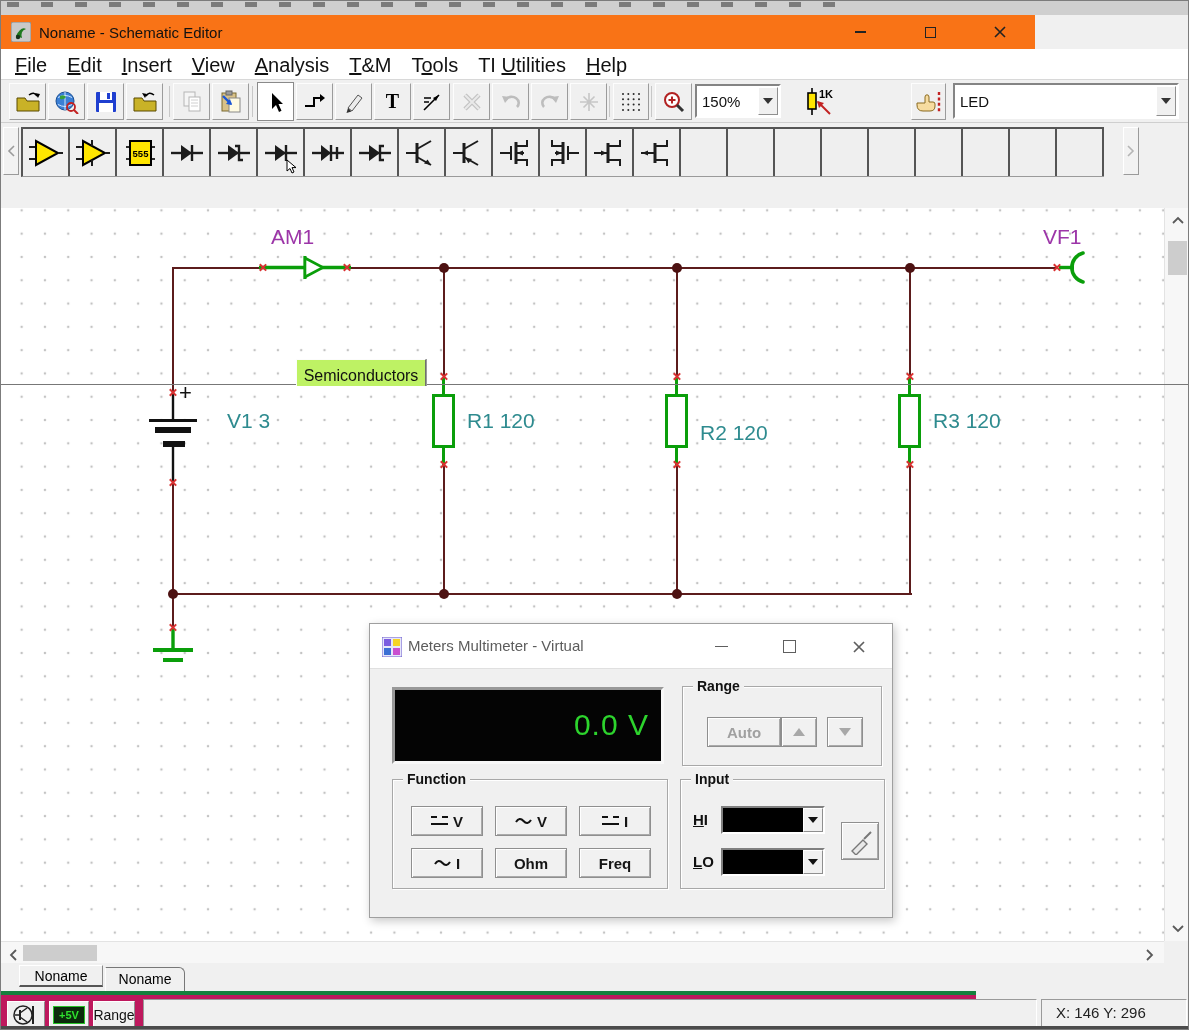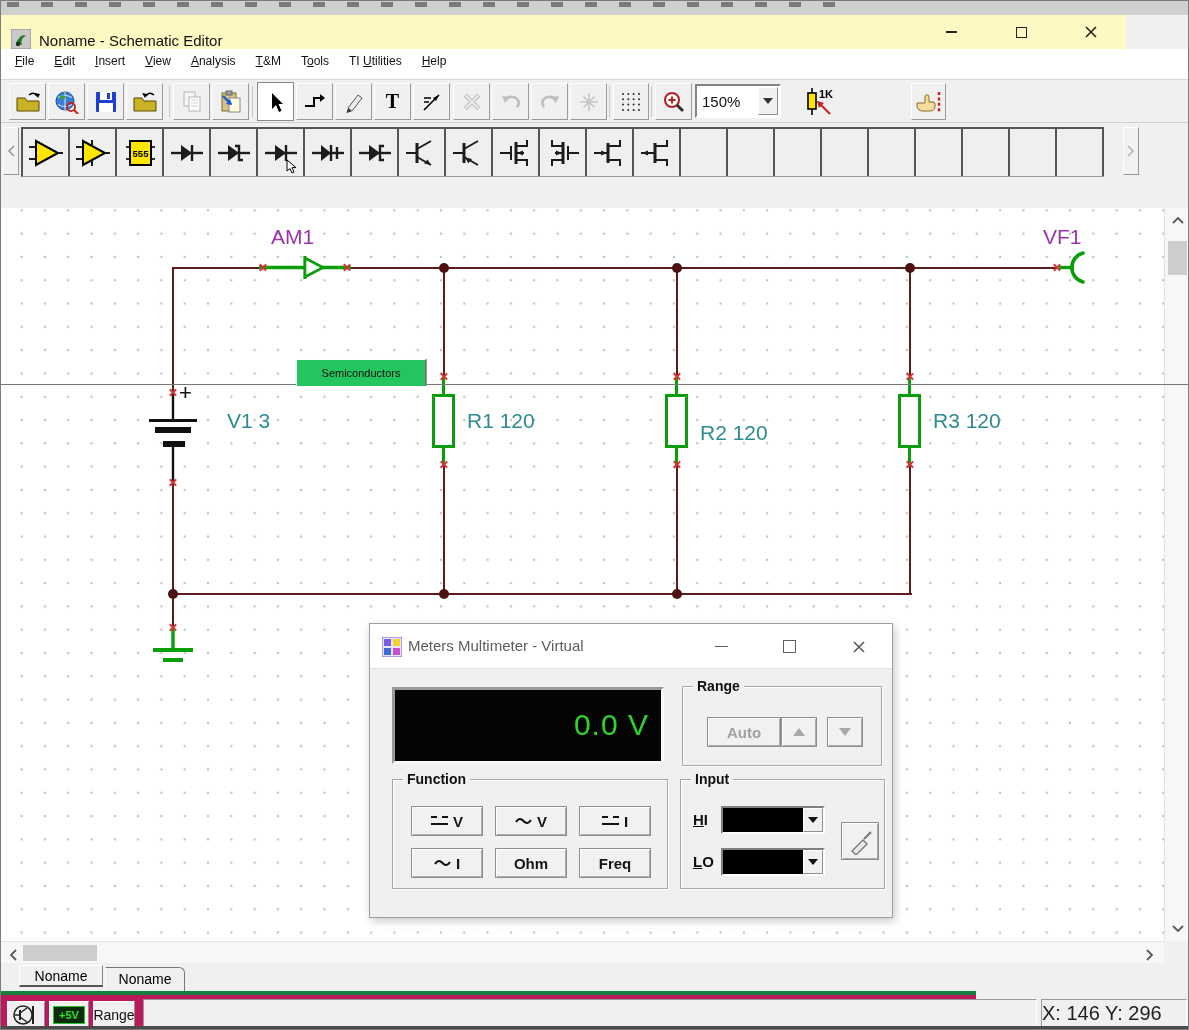--- a/index.html
+++ b/index.html
@@ -5,29 +5,29 @@
   *{margin:0;padding:0;box-sizing:border-box}
   html,body{background:#fff}
   #app{position:relative;width:1189px;height:1030px;font-family:"Liberation Sans",sans-serif;
        background:#f0f0f0;border:1px solid #7c7c7c;overflow:hidden}
   .abs{position:absolute}
   
   .top-remnant{left:0;top:0;width:1189px;height:14px;background:#cfcfcf;overflow:hidden}
   .top-remnant::before{content:"";position:absolute;left:6px;top:1px;width:840px;height:5px;
        background:repeating-linear-gradient(90deg,#5f5f5f 0 12px,transparent 12px 34px);opacity:.75}
   
-  .titlebar{left:0;top:14px;width:1125px;height:34px;background:#fef9c3;display:flex;align-items:flex-end}
+  .titlebar{left:0;top:14px;width:1034px;height:34px;background:#f97316;display:flex;align-items:center}
   .titlebar .t{font-size:15px;color:#111;margin-left:8px}
   .wc{position:absolute;right:0;top:0;height:34px;width:210px;display:flex}
   .wc>div{flex:1;display:flex;align-items:center;justify-content:center}
   .mingl{width:11px;height:1.6px;background:#222}
   .maxgl{width:11px;height:11px;border:1.2px solid #222}
   
   .menubar{left:0;top:48px;width:1189px;height:30px;background:#fff;display:flex;padding-left:4px}
-  .mi{padding:5px 10px;font-size:12px;color:#111}
+  .mi{padding:5px 10px;font-size:20px;color:#111}
   .u{text-decoration:underline}
   
   .toolbar1{left:0;top:78px;width:1189px;height:44px;background:#f0f0f0;border-top:1px solid #d8d8d8;border-bottom:1px solid #cfcfcf}
   .tbb{position:absolute;top:3px;width:37px;height:37px;background:#f0f0f0;border:1px solid;
        border-color:#fdfdfd #9b9b9b #9b9b9b #fdfdfd;display:flex;align-items:center;justify-content:center}
   .tbb.sel{background:#fff;border:1px solid #8a8a8a;top:2px;height:39px}
   .tbb.flat{border-color:transparent;background:transparent}
   .tsep{position:absolute;top:6px;width:1px;height:31px;background:#c7c7c7}
   .combo{position:absolute;background:#fff;border:2px solid;border-color:#848484 #fff #fff #848484}
   .combo input{border:0;outline:0;height:100%;font-family:"Liberation Sans",sans-serif;font-size:15px;padding-left:5px;background:#fff;color:#111}
@@ -35,22 +35,22 @@
        border-color:#fff #8f8f8f #8f8f8f #fff;display:flex;align-items:center;justify-content:center}
   .tri-d{width:0;height:0;border-left:5px solid transparent;border-right:5px solid transparent;border-top:6px solid #333}
   
   .toolbar2{left:0;top:122px;width:1189px;height:56px;background:#f0f0f0}
   .pal-scroll{position:absolute;top:4px;width:16px;height:48px;background:#f2f2f2;border:1px solid;
        border-color:#fff #9a9a9a #9a9a9a #fff;display:flex;align-items:center;justify-content:center;color:#8a8a8a;font-size:13px}
   .pal-strip{position:absolute;left:20px;top:4px;display:flex;border-top:2px solid #555;border-left:2px solid #555;border-bottom:1px solid #9a9a9a}
   .pcell{width:47px;height:47px;background:#efefef;border-right:2px solid #555;display:flex;align-items:center;justify-content:center;position:relative}
   
   .tabrow{left:0;top:178px;width:1189px;height:29px;background:#f0f0f0}
-  .tab{position:absolute;top:181px;height:24px;background:#22c55e;border:1px solid;border-color:#fcfcfc #6f6f6f #6f6f6f #fcfcfc;
-       font-size:11px;color:#111;text-align:center;padding-top:3px}
+  .tab{position:absolute;top:181px;height:24px;background:#bef264;border:1px solid;border-color:#fcfcfc #6f6f6f #6f6f6f #fcfcfc;
+       font-size:16px;color:#111;text-align:center;padding-top:3px}
   .tab.active{top:180px;height:27px;padding-top:7px;z-index:3;border-bottom:0;box-shadow:1px 0 0 #9a9a9a}
   .tab-base{position:absolute;left:0;top:205px;width:1189px;height:1px;background:#777;z-index:1}
   
   .canvas{left:0;top:207px;width:1163px;height:733px;background-color:#fff;overflow:hidden;
        background-image:radial-gradient(circle,#c3c3c3 1.1px,transparent 1.6px);
        background-size:23.3px 23.3px;background-position:9px 14px}
   .wire{position:absolute;background:#5c1c1c}
   .lead{position:absolute;background:#0a9e0a}
   .res{position:absolute;width:23px;height:54px;border:3px solid #0a9e0a;background:#fff}
   .jdot{position:absolute;width:10px;height:10px;border-radius:50%;background:#4d1212}
@@ -92,21 +92,21 @@
   
   .sheetrow{left:16px;top:962px;width:1189px;height:28px;background:#f0f0f0}
   .stab1{position:absolute;left:2px;top:2px;width:84px;height:22px;background:#f0f0f0;border:1px solid;
        border-color:#fff #8a8a8a #555 #fff;border-bottom-width:2px;font-size:14px;text-align:center;padding-top:2px}
   .stab2{position:absolute;left:88px;top:4px;width:80px;height:24px;background:#f0f0f0;border:1px solid #777;
        border-left-color:#fdfdfd;border-bottom:0;border-top-right-radius:6px;font-size:14px;text-align:center;padding-top:3px}
   .statusbar{left:0;top:990px;width:975px;height:36px;background:#be185d;border-top:4px solid #15803d}
   .sbtn{position:absolute;top:6px;height:28px;background:#f0f0f0;border:1px solid;border-color:#fff #8f8f8f #8f8f8f #fff;
        display:flex;align-items:center;justify-content:center;font-size:14px;color:#111}
   .sunk{position:absolute;top:4px;height:28px;border:1px solid;border-color:#9a9a9a #fff #fff #9a9a9a;background:#f0f0f0}
-  .coords{font-size:20px;color:#222;line-height:26px;}
+  .coords{font-size:15px;color:#222;line-height:26px;padding-left:14px}
   .win-bottom{left:0;top:1025px;width:1189px;height:5px;background:#4b4b4b}
   svg{display:block}
 </style>
 </head>
 <body>
 
 <div id="app">
 
   <div class="abs top-remnant"></div>
 
@@ -290,20 +290,26 @@
         <path d="M28,27 L16,15" stroke="#c22222" stroke-width="2"></path>
         <polygon points="15,14 17,21 22,16" fill="#c22222"></polygon>
       </svg>
     </div>
     <div class="tbb" style="left:910px;width:35px">
       <svg width="28" height="24">
         <path d="M2,13 h8 V7 q0,-2.2 2,-2.2 T14,7 v5 h4 q2,0 2,2 v2 q0,5 -5,5 h-7 q-6,0 -6,-6 z" fill="#f7dca0" stroke="#8a6a20"></path>
         <line x1="24" y1="2" x2="24" y2="22" stroke="#c22222" stroke-width="2.4" stroke-dasharray="3,2.4"></line>
       </svg>
     </div>
+    <div class="combo" style="left:952px;top:3px;width:226px;height:36px">
+      <input readonly="" style="width: 198px;" value="LED">
+      <div class="ddbtn">
+          <div class="tri-d"></div>
+        </div>
+    </div>
   </div>
 
   <div class="abs toolbar2">
     <div class="pal-scroll" style="left:2px">
       <svg width="8" height="12">
           <path d="M7,1 L2,6 L7,11" fill="none" stroke="#9a9a9a" stroke-width="1.6"></path>
         </svg>
     </div>
     <div class="pal-strip">
       <div class="pcell">

